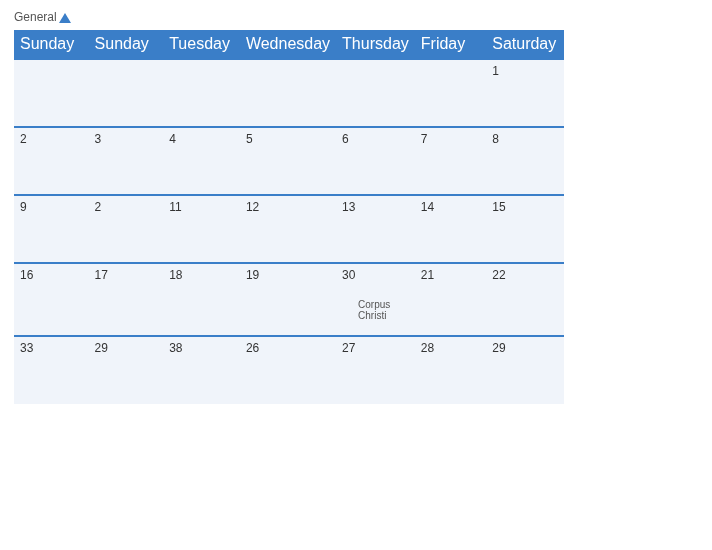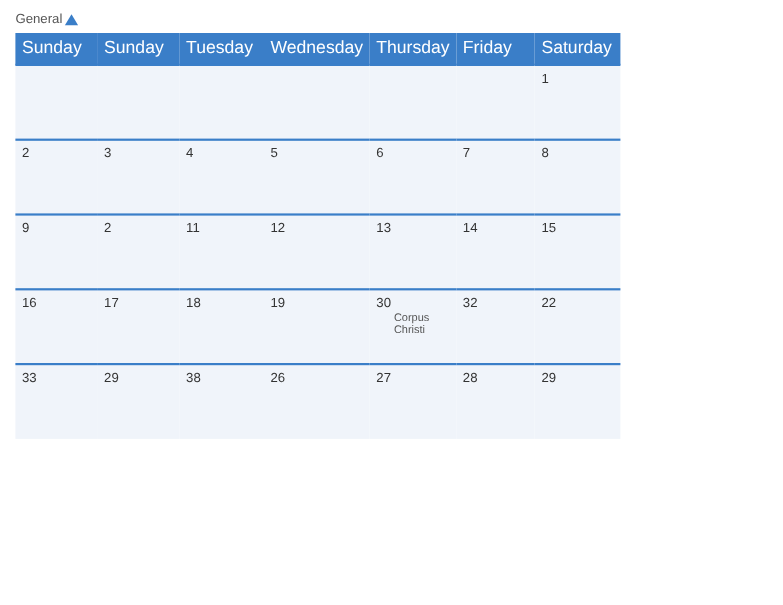--- a/index.html
+++ b/index.html
@@ -91,21 +91,21 @@
     }
     .day-number {
       font-size: 12px;
       color: #333;
       display: block;
     }
     .event-label {
       font-size: 10px;
       color: #555;
       display: block;
-      margin-top: 2px;
+      margin-top: 17px;
       padding-left: 16px;
     }
   </style>
 </head>
 <body>
 
 <div class="calendar-container">
   <div class="header">
     <div class="logo">
       <span class="logo-general">General<span class="logo-triangle"></span></span>
@@ -196,21 +196,21 @@
             <span class="day-number">18</span>
           </td>
           <td>
             <span class="day-number">19</span>
           </td>
           <td>
             <span class="day-number">30</span>
             <span class="event-label">Corpus Christi</span>
           </td>
           <td>
-            <span class="day-number">32</span>
+            <span class="day-number">21</span>
           </td>
           <td>
             <span class="day-number">22</span>
           </td>
         </tr>
         <tr>
           <td>
             <span class="day-number">33</span>
           </td>
           <td>

